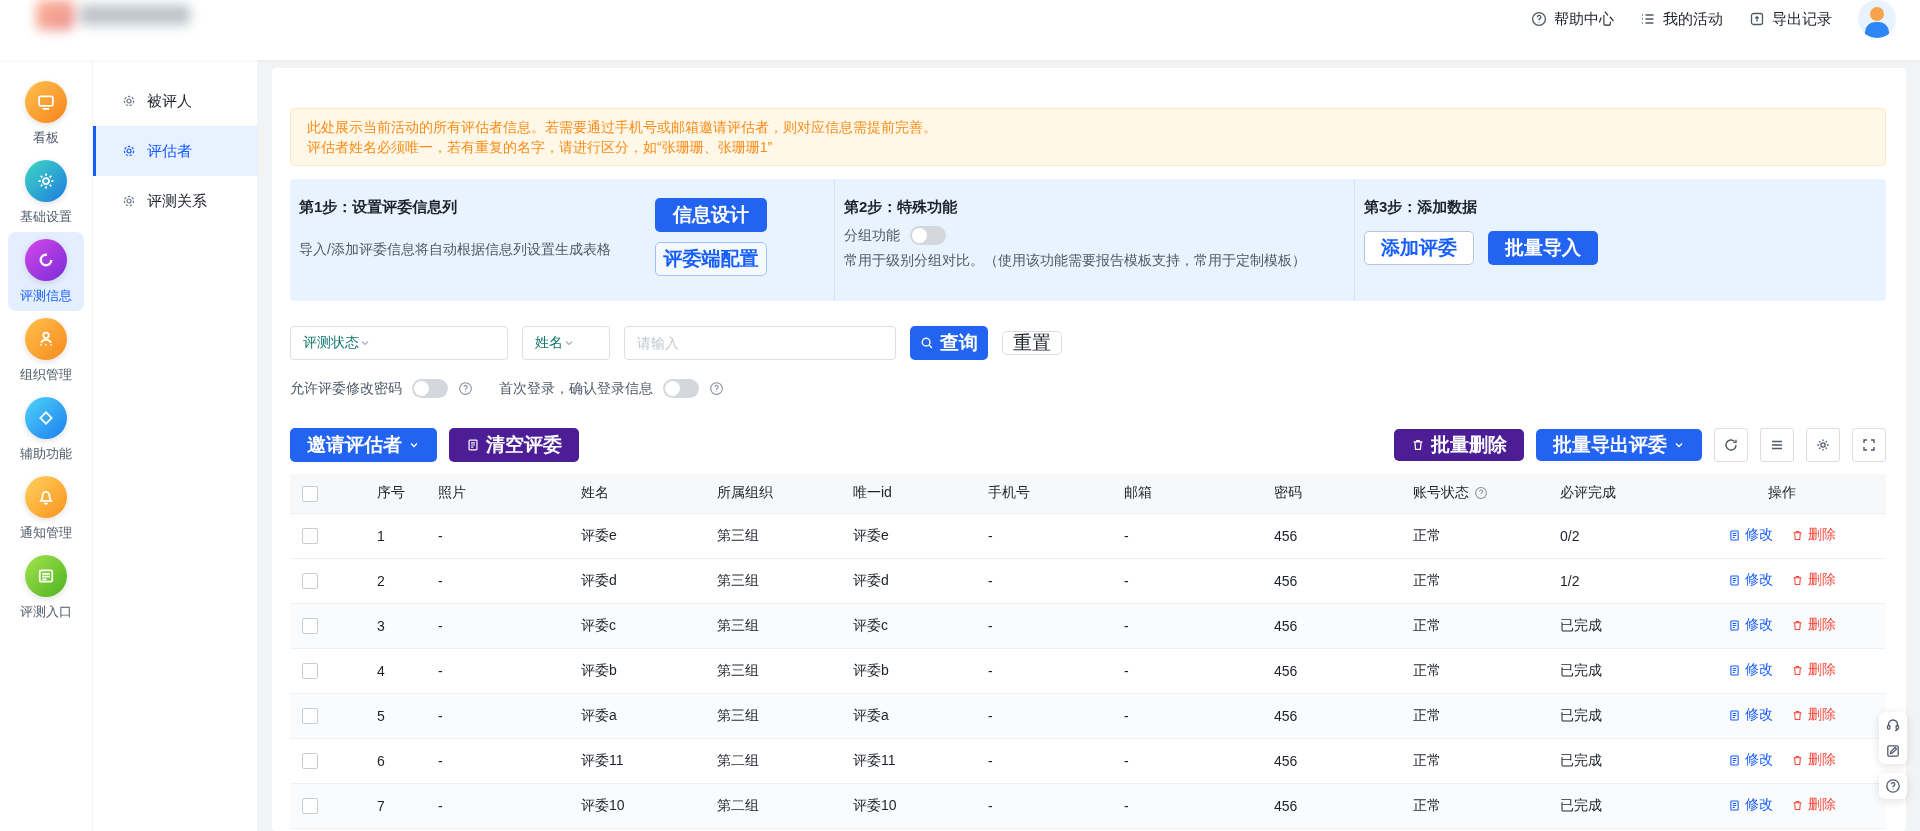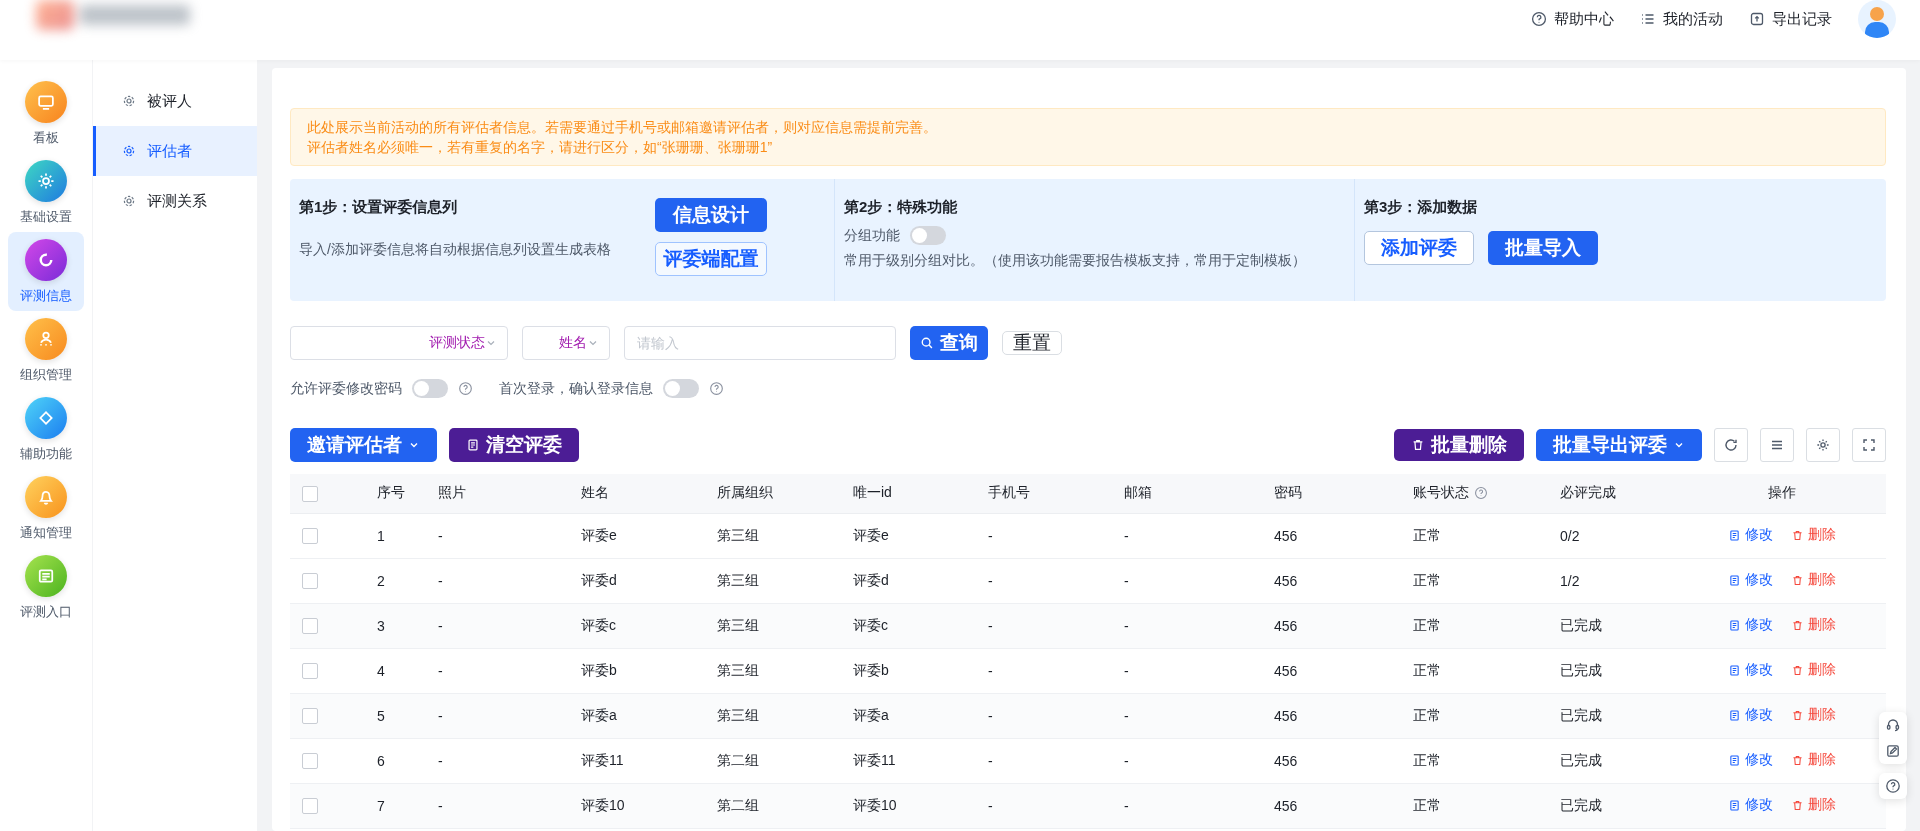--- a/index.html
+++ b/index.html
@@ -74,21 +74,21 @@
   .btn-plain   { background:#fff; color:#1d2129; border-color:#dadee3; }
   .w112 { width:112px; }
   .w96  { min-width:96px; }
 
   
   .toggle { width:36px; height:19px; border-radius:10px; background:#d4d7dd; position:relative; cursor:pointer; flex:0 0 auto; }
   .toggle::after { content:""; position:absolute; left:2px; top:2px; width:15px; height:15px; border-radius:50%; background:#fff; }
 
   
   .filters { margin-top:25px; display:flex; align-items:center; gap:14px; }
-  .select { height:34px; border:1px solid #dcdfe6; border-radius:4px; background:#fff; display:flex; align-items:center; justify-content:flex-end; padding:0 10px 0 12px; color:#a21caf; cursor:pointer; }
+  .select { height:34px; border:1px solid #dcdfe6; border-radius:4px; background:#fff; display:flex; align-items:center; justify-content:flex-start; padding:0 10px 0 12px; color:#0f766e; cursor:pointer; }
   .select .chev svg { stroke:#a9b0ba; }
   .sel-status { width:218px; }
   .sel-field { width:88px; }
   .input { height:34px; width:272px; border:1px solid #dcdfe6; border-radius:4px; padding:0 12px; font-size:14px; color:#0f172a; font-family:inherit; outline:none; }
   .input::placeholder { color:#c2c7cf; }
   .btn-search { height:34px; width:78px; padding:0; }
   .btn-reset { height:24px; width:60px; padding:8px; }
 
   .toggles-line { margin-top:19px; display:flex; align-items:center; gap:10px; color:#4e5969; font-size:14px; }
   .toggles-line .grp { display:flex; align-items:center; gap:10px; }

